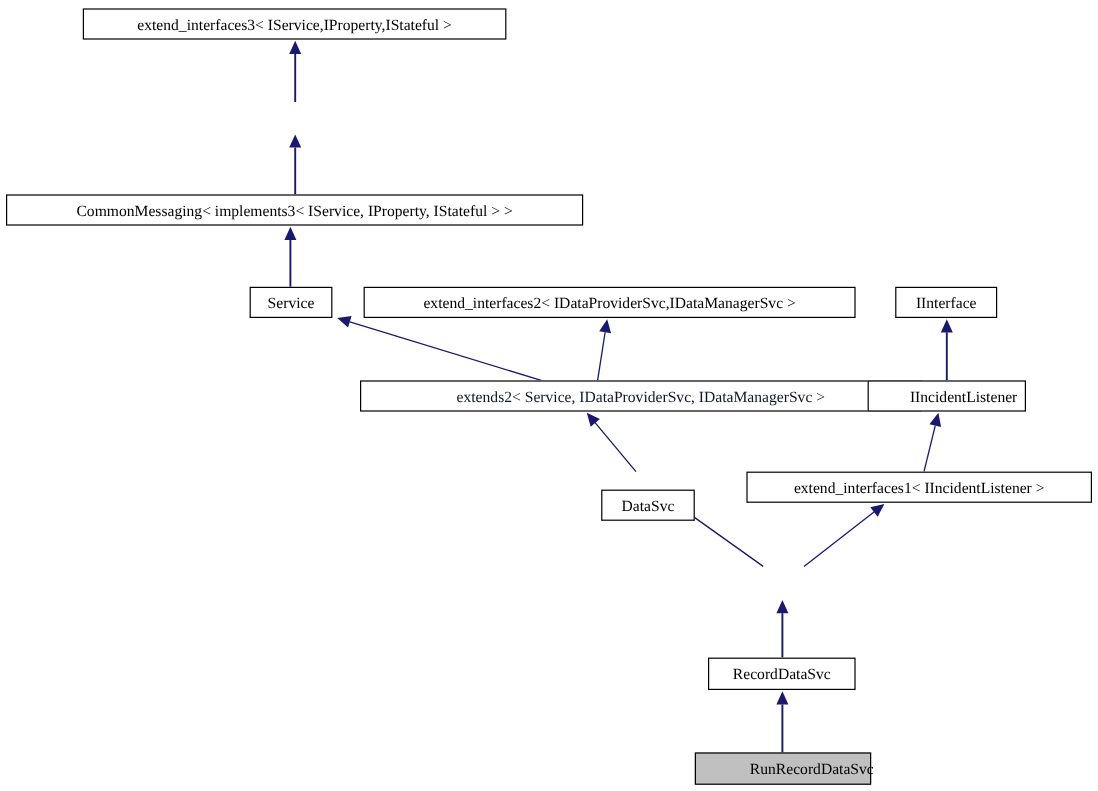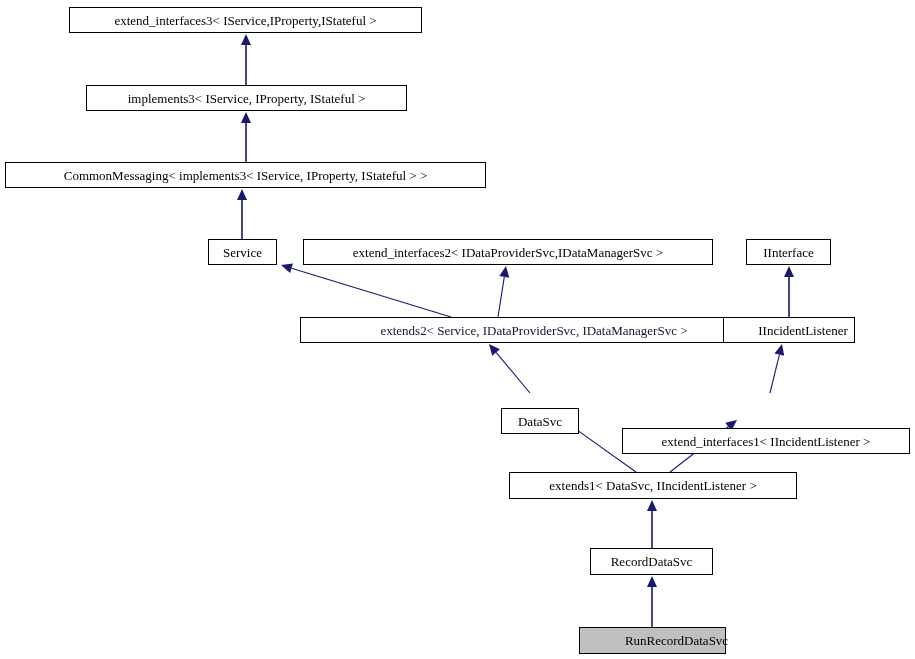--- a/index.html
+++ b/index.html
@@ -66,25 +66,23 @@
       <polygon points="563,420 574.860264678843,422.30957176718766 569.058441882043,430.45443838577216" fill="#191970"></polygon>
       <line x1="670" y1="472" x2="728.3101464428341" y2="426.7443639548153" stroke="#191970" stroke-width="1.1"></line>
       <polygon points="737,420 731.3757664222957,430.69429738989066 725.2445264633726,422.79443051973993" fill="#191970"></polygon>
       <line x1="652" y1="548" x2="652" y2="511" stroke="#191970" stroke-width="1.6"></line>
       <polygon points="652,500 657,511 647,511" fill="#191970"></polygon>
       <line x1="652" y1="627" x2="652" y2="587" stroke="#191970" stroke-width="1.6"></line>
       <polygon points="652,576 657,587 647,587" fill="#191970"></polygon>
     </svg>
 
 <div class="node" style="left: 69px; top: 7px; width: 353px; height: 26px; background: rgb(255, 255, 255); border-color: rgb(0, 0, 0); color: rgb(0, 0, 0);">extend_interfaces3&lt; IService,IProperty,IStateful &gt;</div>
-    <div class="node" style="left: 86px; top: 85px; width: 321px; height: 26px; background: rgb(255, 255, 255); border-color: rgb(0, 0, 0); color: rgb(0, 0, 0);">implements3&lt; IService, IProperty, IStateful &gt;</div>
     <div class="node" style="left: 5px; top: 162px; width: 481px; height: 26px; background: rgb(255, 255, 255); border-color: rgb(0, 0, 0); color: rgb(0, 0, 0);">CommonMessaging&lt; implements3&lt; IService, IProperty, IStateful &gt; &gt;</div>
     <div class="node" style="left: 208px; top: 239px; width: 69px; height: 26px; background: rgb(255, 255, 255); border-color: rgb(0, 0, 0); color: rgb(0, 0, 0);">Service</div>
     <div class="node" style="left: 303px; top: 239px; width: 410px; height: 26px; background: rgb(255, 255, 255); border-color: rgb(0, 0, 0); color: rgb(0, 0, 0);">extend_interfaces2&lt; IDataProviderSvc,IDataManagerSvc &gt;</div>
     <div class="node" style="left: 746px; top: 239px; width: 85px; height: 26px; background: rgb(255, 255, 255); border-color: rgb(0, 0, 0); color: rgb(0, 0, 0);">IInterface</div>
     <div class="node" style="left: 300px; top: 317px; width: 468px; height: 26px; background: rgb(255, 255, 255); border-color: rgb(0, 0, 0); color: #0f172a;">extends2&lt; Service, IDataProviderSvc, IDataManagerSvc &gt;</div>
     <div class="node" style="left: 723px; top: 317px; width: 132px; height: 26px; background: rgb(255, 255, 255); border-color: rgb(0, 0, 0); color: rgb(0, 0, 0); padding-left: 28px;">IIncidentListener</div>
     <div class="node" style="left: 501px; top: 393px; width: 78px; height: 26px; background: rgb(255, 255, 255); border-color: rgb(0, 0, 0); color: rgb(0, 0, 0); margin-top: 15px;">DataSvc</div>
-    <div class="node" style="left: 622px; top: 393px; width: 288px; height: 26px; background: rgb(255, 255, 255); border-color: rgb(0, 0, 0); color: rgb(0, 0, 0); margin-top: 35px;">extend_interfaces1&lt; IIncidentListener &gt;</div>
-    <div class="node" style="left: 509px; top: 472px; width: 288px; height: 27px; background: rgb(255, 255, 255); border-color: rgb(0, 0, 0); color: rgb(0, 0, 0);">extends1&lt; DataSvc, IIncidentListener &gt;</div>
+    <div class="node" style="left: 622px; top: 393px; width: 288px; height: 26px; background: rgb(255, 255, 255); border-color: rgb(0, 0, 0); color: rgb(0, 0, 0);">extend_interfaces1&lt; IIncidentListener &gt;</div>
     <div class="node" style="left: 590px; top: 548px; width: 123px; height: 27px; background: rgb(255, 255, 255); border-color: rgb(0, 0, 0); color: rgb(0, 0, 0);">RecordDataSvc</div>
     <div class="node highlighted" style="left: 579px; top: 627px; width: 147px; height: 27px; background: rgb(192, 192, 192); border-color: rgb(0, 0, 0); color: rgb(0, 0, 0); padding-left: 48px;">RunRecordDataSvc</div>
   </div>
 
 </body></html>

